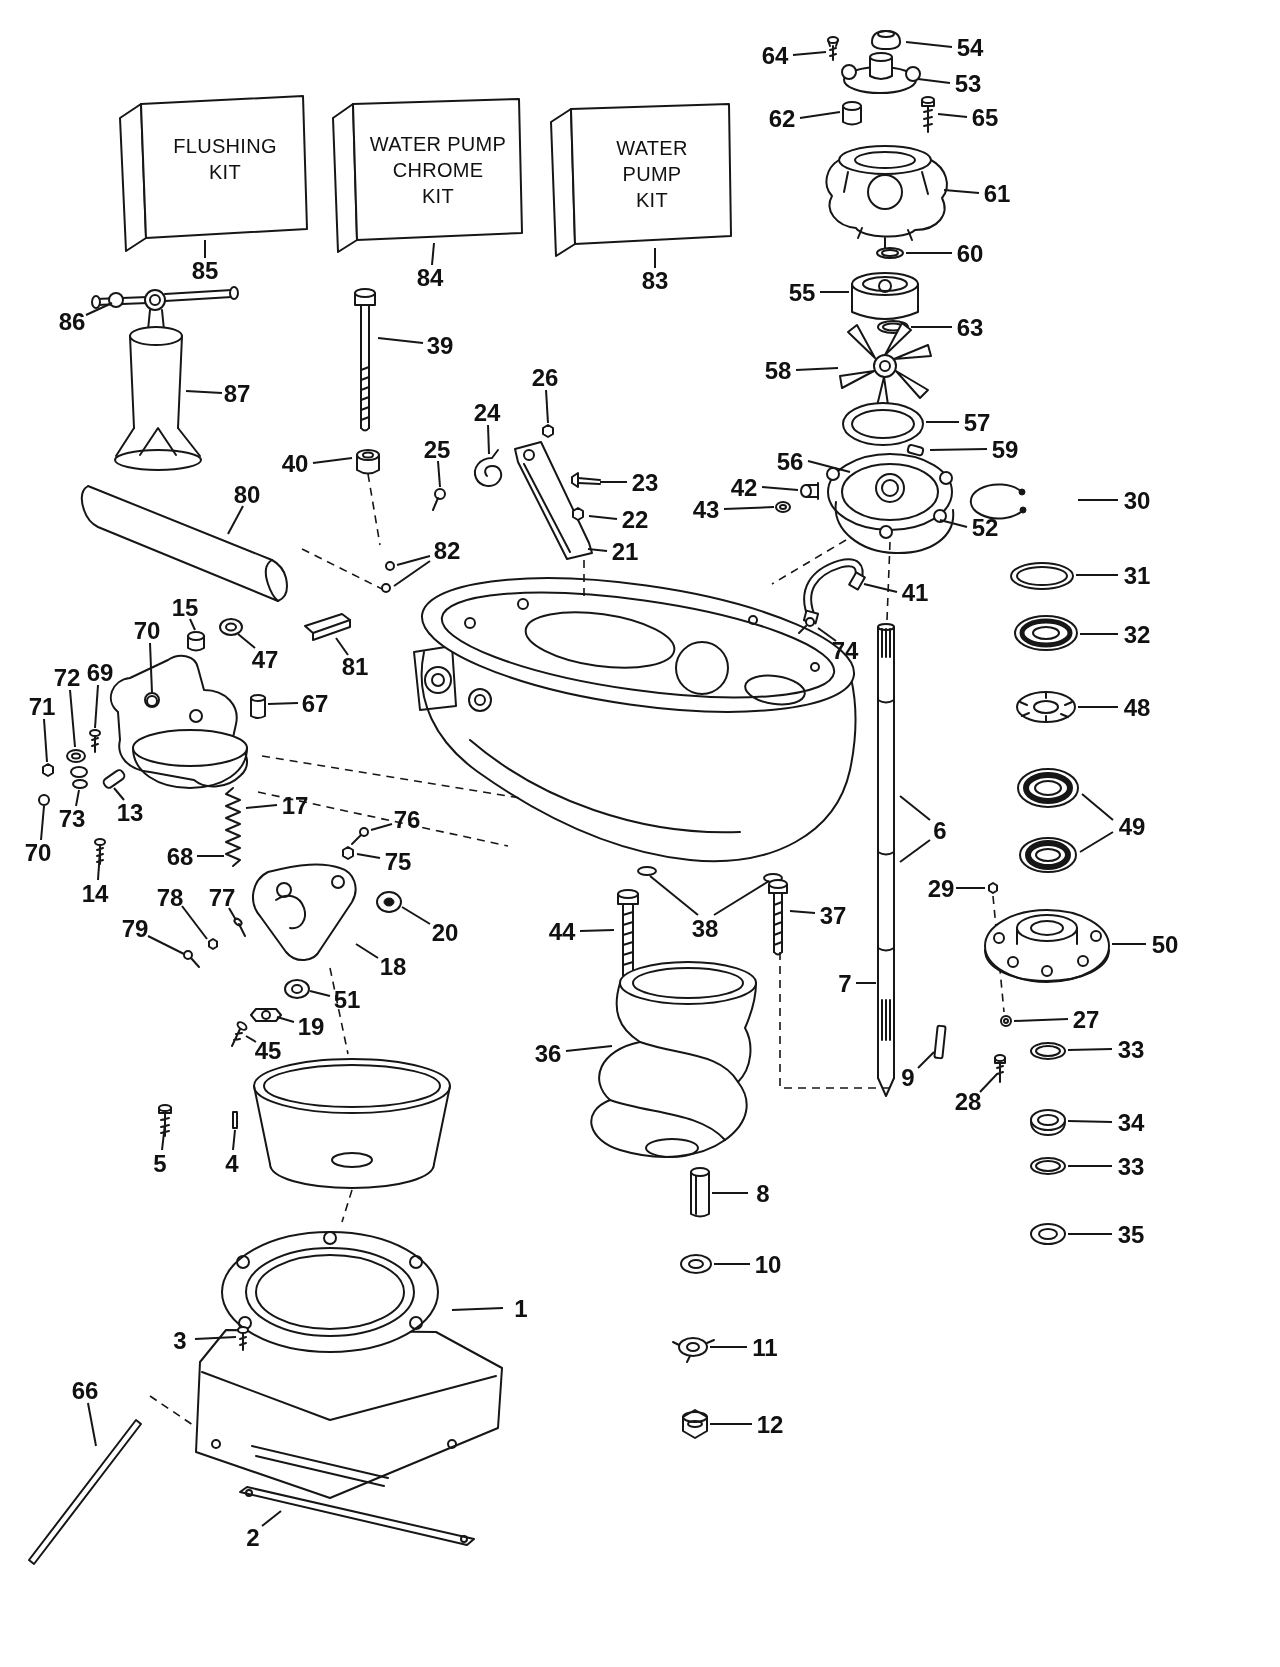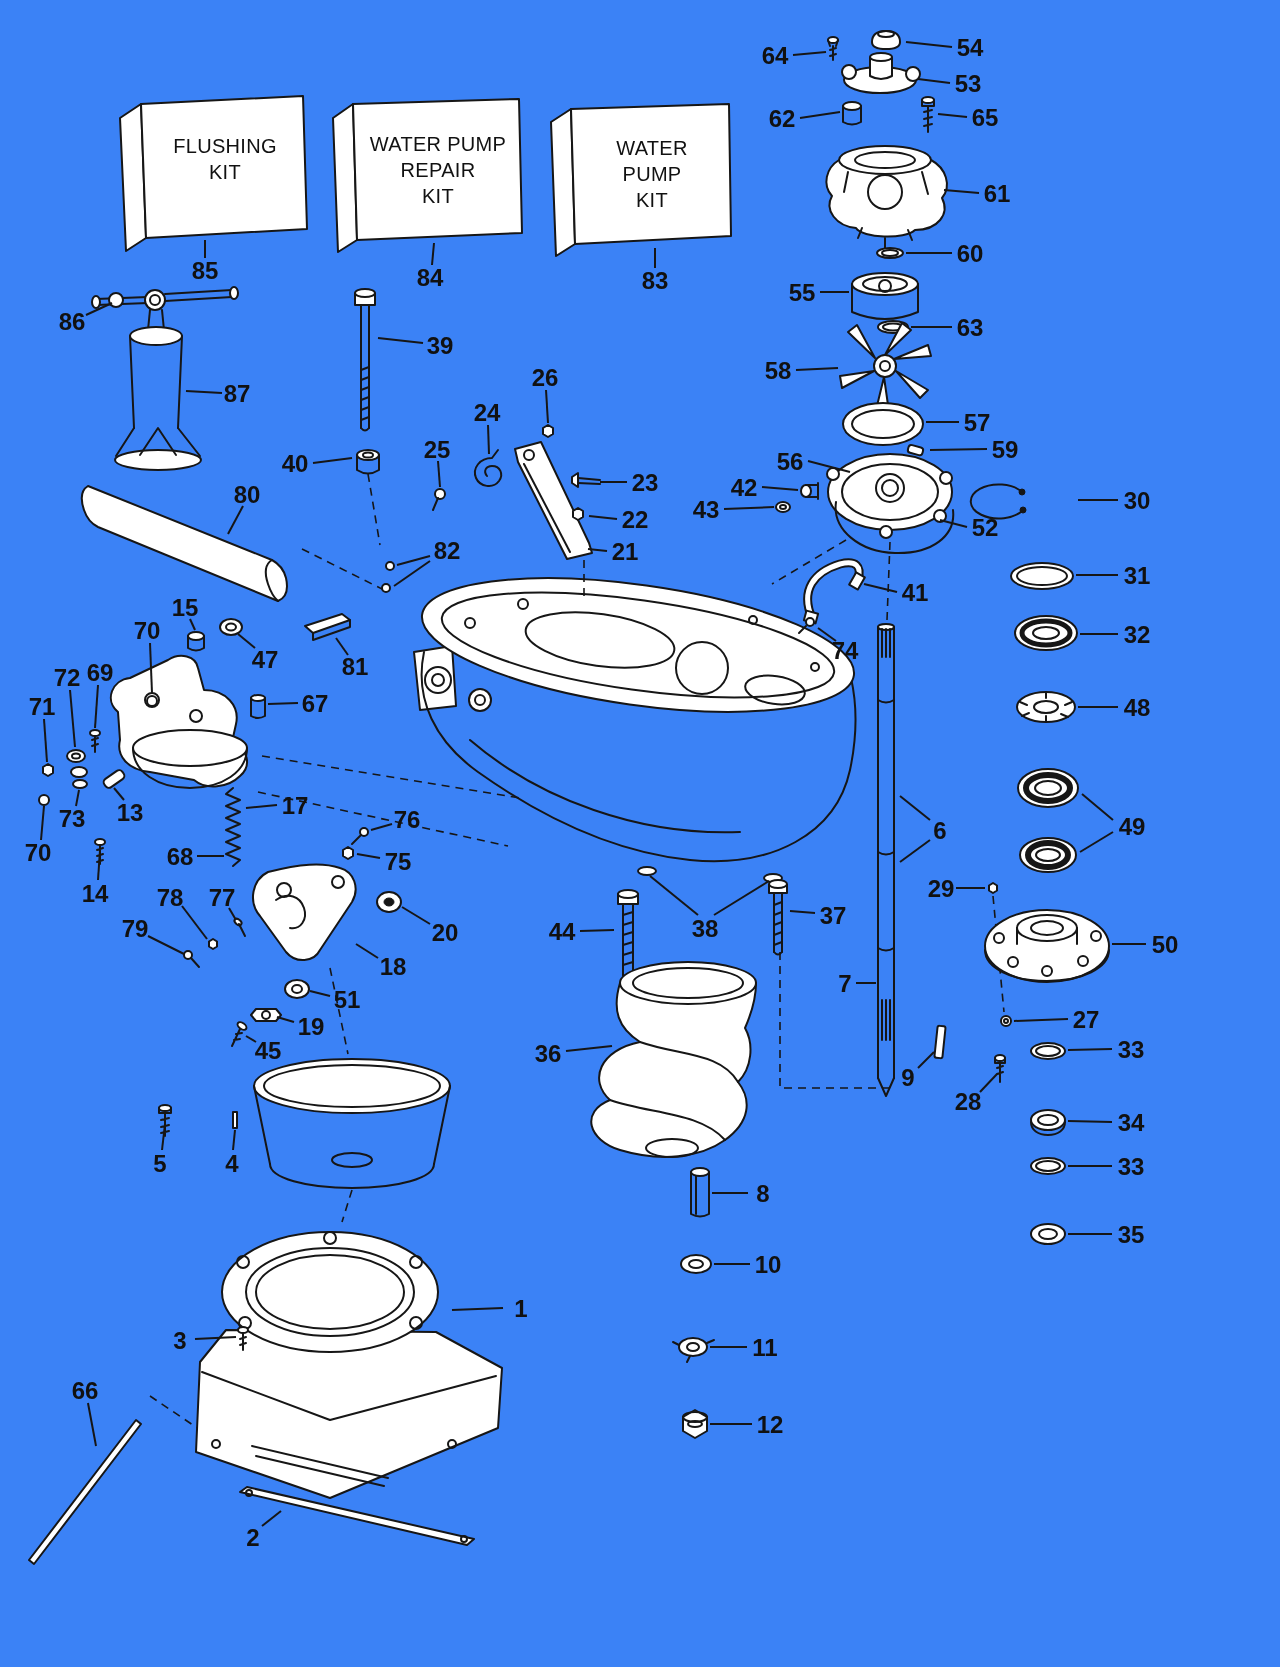--- a/index.html
+++ b/index.html
@@ -1,16 +1,16 @@
 <!DOCTYPE html>
 <html><head>
 <meta charset="utf-8">
 <style>
   html,body{margin:0;padding:0;background:#e8e8e8;}
-  .page{position:relative;width:1280px;height:1667px;background:#3b82f6;overflow:hidden;
+  .page{position:relative;width:1280px;height:1667px;background:#ffffff;overflow:hidden;
         font-family:"Liberation Sans",sans-serif;}
   svg{position:absolute;left:0;top:0;}
   .ln{stroke:#161616;stroke-width:2;fill:none;stroke-linecap:round;stroke-linejoin:round;}
   .fw{fill:#ffffff;stroke:#161616;stroke-width:2;stroke-linejoin:round;}
   .dk{fill:#161616;stroke:#161616;}
   .dash{stroke:#161616;stroke-width:1.6;fill:none;stroke-dasharray:8 6;}
   text.callout{font-family:"Liberation Sans",sans-serif;font-size:24px;font-weight:bold;
                fill:#111;text-anchor:middle;dominant-baseline:central;}
   line.leader{stroke:#161616;stroke-width:2;}
   .kit-label{position:absolute;display:flex;align-items:center;justify-content:center;
@@ -672,19 +672,19 @@
         <line x1="88" y1="1403" x2="96" y2="1446" class="leader"></line>
         <text x="85" y="1390" class="callout">66</text>
         <line x1="262" y1="1526" x2="281" y2="1511" class="leader"></line>
         <text x="253" y="1537" class="callout">2</text>
       </g>
 </svg>
 
 <div class="kit-label" style="left:150px;top:100px;width:150px;height:118px">FLUSHING
 KIT</div>
 <div class="kit-label" style="left:360px;top:108px;width:156px;height:124px">WATER PUMP
-REPAIR
+CHROME
 KIT</div>
 <div class="kit-label" style="left:578px;top:114px;width:148px;height:120px">WATER
 PUMP
 KIT</div>
 
 </div>
 
 </body></html>

